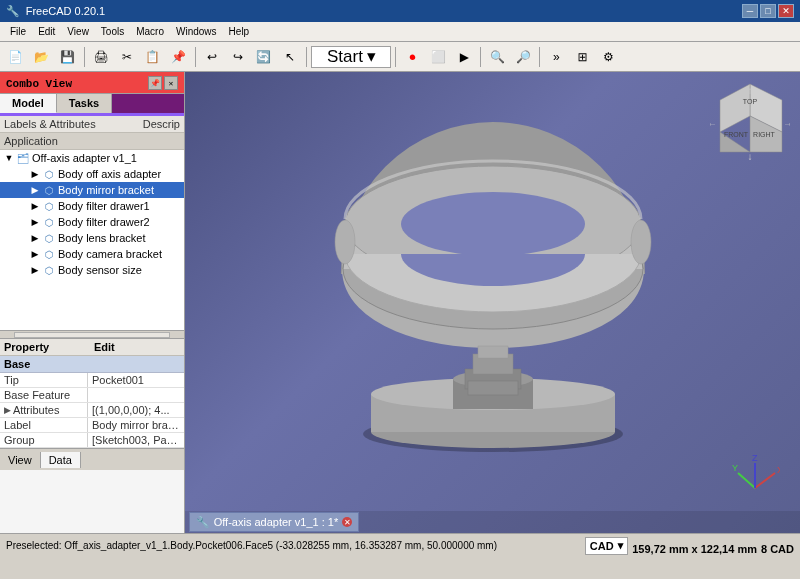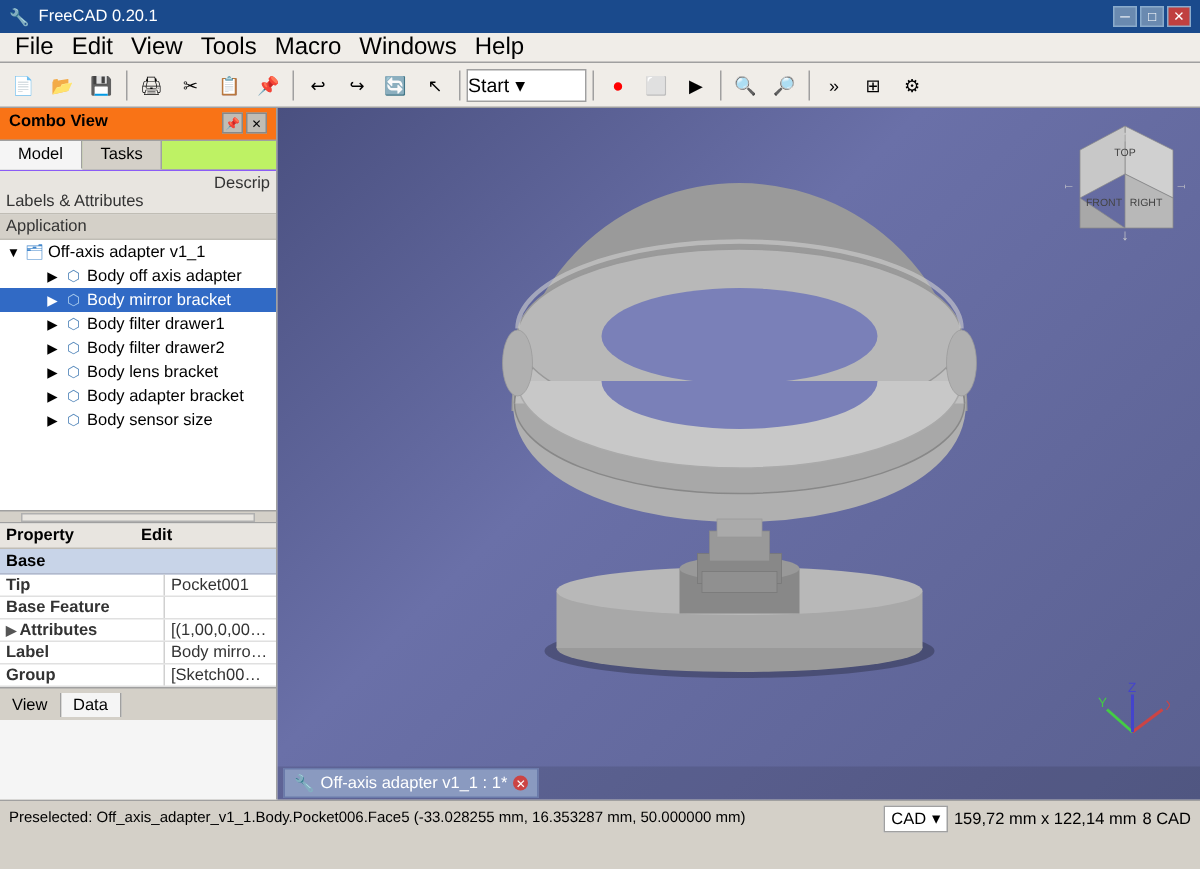--- a/index.html
+++ b/index.html
@@ -21,21 +21,21 @@
 
     
     .menu-bar {
       background: #f0ede8;
       height: 20px;
       display: flex;
       align-items: center;
       padding: 0 4px;
       border-bottom: 1px solid #a0a0a0;
     }
-    .menu-item { padding: 2px 6px; font-size: 16px; cursor: pointer; color: #000; }
+    .menu-item { padding: 2px 6px; font-size: 10px; cursor: pointer; color: #000; }
 
     
     .toolbar {
       background: #f0ede8;
       height: 30px;
       display: flex;
       align-items: center;
       padding: 2px 4px;
       border-bottom: 1px solid #a0a0a0;
       gap: 2px;
@@ -45,22 +45,22 @@
       background: #f0ede8;
       border: 1px solid transparent;
       display: flex; align-items: center; justify-content: center;
       cursor: pointer; font-size: 12px;
     }
     .toolbar-sep { width: 1px; height: 20px; background: #a0a0a0; margin: 0 2px; }
     .toolbar-dropdown {
       background: white;
       border: 1px solid #a0a0a0;
       height: 22px;
-      padding: 0 0;
-      font-size: 13px;
+      padding: 0 15px;
+      font-size: 17px;
       display: flex; align-items: center; gap: 4px;
       cursor: pointer;
       min-width: 80px;
     }
 
     
     .main-layout {
       display: flex;
       height: calc(579px - 22px - 20px - 30px - 22px - 24px);
     }
@@ -69,37 +69,39 @@
     .left-panel {
       width: 185px;
       background: #f5f5f5;
       border-right: 1px solid #a0a0a0;
       display: flex;
       flex-direction: column;
     }
 
     
     .combo-header {
-      background: #f97316;
+      background: #ef4444;
       padding: 3px 6px;
       display: flex;
-      align-items: flex-start;
+      align-items: flex-end;
       justify-content: space-between;
       border-bottom: 1px solid #a0a0a0;
       height: 22px;
+      font-family: Liberation Mono, monospace;
     }
     .combo-title { font-size: 11px; font-weight: bold; }
     .combo-controls { display: flex; gap: 2px; }
     .combo-btn { width: 14px; height: 14px; background: #c0bdb5; border: 1px solid #888; font-size: 8px; display: flex; align-items: center; justify-content: center; cursor: pointer; }
 
     
     .tab-bar {
       display: flex;
-      background: #bef264;
-      border-bottom: 1px solid #8b5cf6;
+      background: #701a75;
+      border-bottom: 3px solid #8b5cf6;
+      font-weight: bold;
     }
     .tab {
       padding: 3px 12px;
       font-size: 11px;
       cursor: pointer;
       background: #d4d0c8;
       border-right: 1px solid #a0a0a0;
     }
     .tab.active {
       background: #f5f5f5;
@@ -108,21 +110,21 @@
 
     
     .labels-header {
       display: flex;
       background: #e8e5e0;
       border-bottom: 1px solid #c0bdb5;
       padding: 2px 4px;
       font-size: 11px;
       gap: 4px;
     }
-    .labels-col1 { flex: 1; color: #333; margin-top: 12px; }
+    .labels-col1 { flex: 1; color: #333; }
     .labels-col2 { color: #333; font-size: 11px; padding-left: 40px; }
 
     
     .tree-section {
       flex: 1;
       overflow-y: auto;
       background: white;
     }
 
     .section-header {
@@ -166,21 +168,21 @@
       padding: 2px 4px;
       font-size: 11px;
       font-weight: bold;
       border-bottom: 1px solid #b0b8cc;
     }
     .prop-row {
       display: flex;
       border-bottom: 1px solid #e0e0e0;
       font-size: 11px;
     }
-    .prop-name { width: 110px; padding: 1px 4px; color: #333; border-right: 1px solid #d0d0d0; font-weight: bold; }
+    .prop-name { width: 88px; padding: 1px 4px; color: #333; border-right: 1px solid #d0d0d0; }
     .prop-value { padding: 1px 4px; color: #333; flex: 1; overflow: hidden; text-overflow: ellipsis; white-space: nowrap; }
     .prop-row.has-expand .prop-name { display: flex; align-items: center; gap: 2px; }
     .prop-expand { font-size: 9px; color: #555; }
 
     
     .viewport {
       flex: 1;
       background: linear-gradient(135deg, #4a5080 0%, #6a70a8 40%, #5a6090 100%);
       position: relative;
       overflow: hidden;
@@ -227,21 +229,21 @@
     .status-bar {
       background: #d4d0c8;
       height: 24px;
       display: flex;
       align-items: center;
       padding: 0 6px;
       border-top: 1px solid #a0a0a0;
       font-size: 11px;
       gap: 8px;
     }
-    .status-right { display: flex; align-items: center; gap: 4px; }
+    .status-right { display: flex; align-items: flex-end; gap: 4px; font-weight: bold; }
     .status-dropdown {
       background: white;
       border: 1px solid #a0a0a0;
       padding: 1px 4px;
       font-size: 11px;
       height: 18px;
       display: flex; align-items: center; gap: 4px; cursor: pointer;
     }
 
     
@@ -413,21 +415,21 @@
 
       <div class="tree-item" style="padding-left:28px;">
         <span class="tree-expand">▶</span>
         <span class="tree-icon" style="color:#5588bb;">⬡</span>
         <span class="item-label">Body lens bracket</span>
       </div>
 
       <div class="tree-item" style="padding-left:28px;">
         <span class="tree-expand">▶</span>
         <span class="tree-icon" style="color:#5588bb;">⬡</span>
-        <span class="item-label">Body adapter bracket</span>
+        <span class="item-label">Body camera bracket</span>
       </div>
 
       <div class="tree-item" style="padding-left:28px;">
         <span class="tree-expand">▶</span>
         <span class="tree-icon" style="color:#5588bb;">⬡</span>
         <span class="item-label">Body sensor size</span>
       </div>
     </div>
 
     <div class="h-scrollbar">

